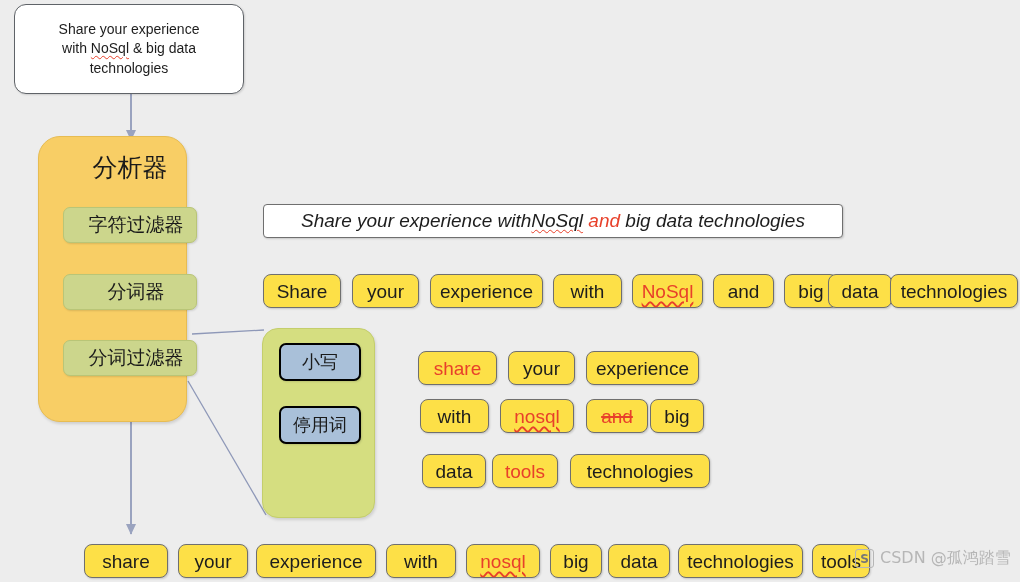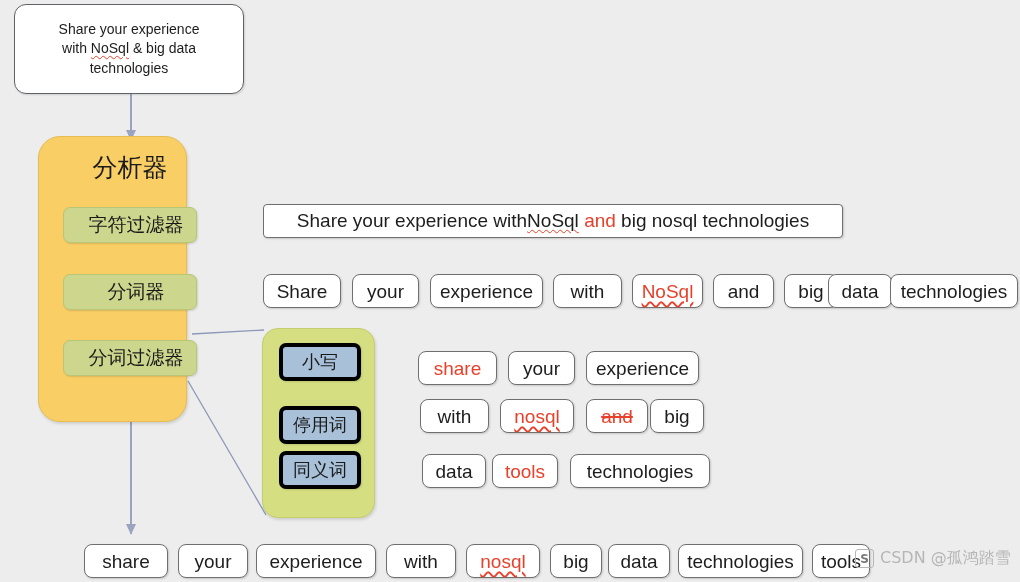--- a/index.html
+++ b/index.html
@@ -15,21 +15,21 @@
   }
   #stage {
     position: relative;
     width: 1020px;
     height: 582px;
   }
 
   
   .chip {
     position: absolute;
-    background: #ffffff;
+    background: #fde047;
     border: 1.6px solid #6f6f6f;
     border-radius: 8px;
     display: flex;
     align-items: center;
     justify-content: center;
     color: #1d1d1d;
     font-size: 19px;
     line-height: 1;
     white-space: nowrap;
     box-sizing: border-box;
@@ -66,20 +66,21 @@
     position: absolute;
     left: 263px; top: 204px;
     width: 580px; height: 34px;
     background: #ffffff;
     border: 1.6px solid #6f6f6f;
     border-radius: 4px;
     box-sizing: border-box;
     display: flex; align-items: center; justify-content: center;
     font-size: 19px; color: #1d1d1d; white-space: nowrap;
     box-shadow: 1px 1px 2px rgba(0,0,0,0.16);
+    font-style: italic;
   }
   #sentence-strip .red { color: #e8402a; }
   #sentence-strip .wavy {
     text-decoration: underline wavy #e8402a 1.4px;
     text-underline-offset: 2px;
   }
 
   
   #analyzer-panel {
     position: absolute;
@@ -126,21 +127,21 @@
     border: 1px solid #c4ce6c;
     border-radius: 16px;
     box-sizing: border-box;
     box-shadow: 1px 2px 3px rgba(0,0,0,0.13);
   }
   .subfilter {
     position: absolute;
     left: 16px;
     width: 82px; height: 38px;
     background: #a9c0d9;
-    border: 4px solid #000000;
+    border: 2px solid #000000;
     border-radius: 7px;
     box-sizing: border-box;
     display: flex; align-items: center; justify-content: center;
     font-size: 18px; color: #1a1a1a; white-space: nowrap;
     font-family: "DejaVu Sans", sans-serif;
     box-shadow: 1px 1px 2px rgba(0,0,0,0.12);
   }
   #sub-lower { top: 14px; }
   #sub-stop  { top: 77px; }
   #sub-syn   { top: 122px; }
@@ -211,27 +212,26 @@
     <div class="stage-box" id="stage-token">分词器</div>
     <div class="stage-box" id="stage-filter">分词过滤器</div>
   </div>
 
   <div id="sentence-strip">
     <span>Share your experience with </span>
       <span class="wavy">NoSql</span>
       <span>&nbsp;</span>
       <span class="red">and</span>
       <span>&nbsp;</span>
-      <span>big nosql technologies</span>
+      <span>big data technologies</span>
   </div>
 
   <div id="filter-panel">
     <div class="subfilter" id="sub-lower">小写</div>
     <div class="subfilter" id="sub-stop">停用词</div>
-    <div class="subfilter" id="sub-syn">同义词</div>
   </div>
 
   <div id="chip-layer">
       <div class="chip" style="left: 263px; top: 274px; width: 78px; height: 34px;">Share</div>
       <div class="chip" style="left: 352px; top: 274px; width: 67px; height: 34px;">your</div>
       <div class="chip" style="left: 430px; top: 274px; width: 113px; height: 34px;">experience</div>
       <div class="chip" style="left: 553px; top: 274px; width: 69px; height: 34px;">with</div>
       <div class="chip red squig" style="left: 632px; top: 274px; width: 71px; height: 34px;">NoSql</div>
       <div class="chip" style="left: 713px; top: 274px; width: 61px; height: 34px;">and</div>
       <div class="chip" style="left: 784px; top: 274px; width: 54px; height: 34px;">big</div>

